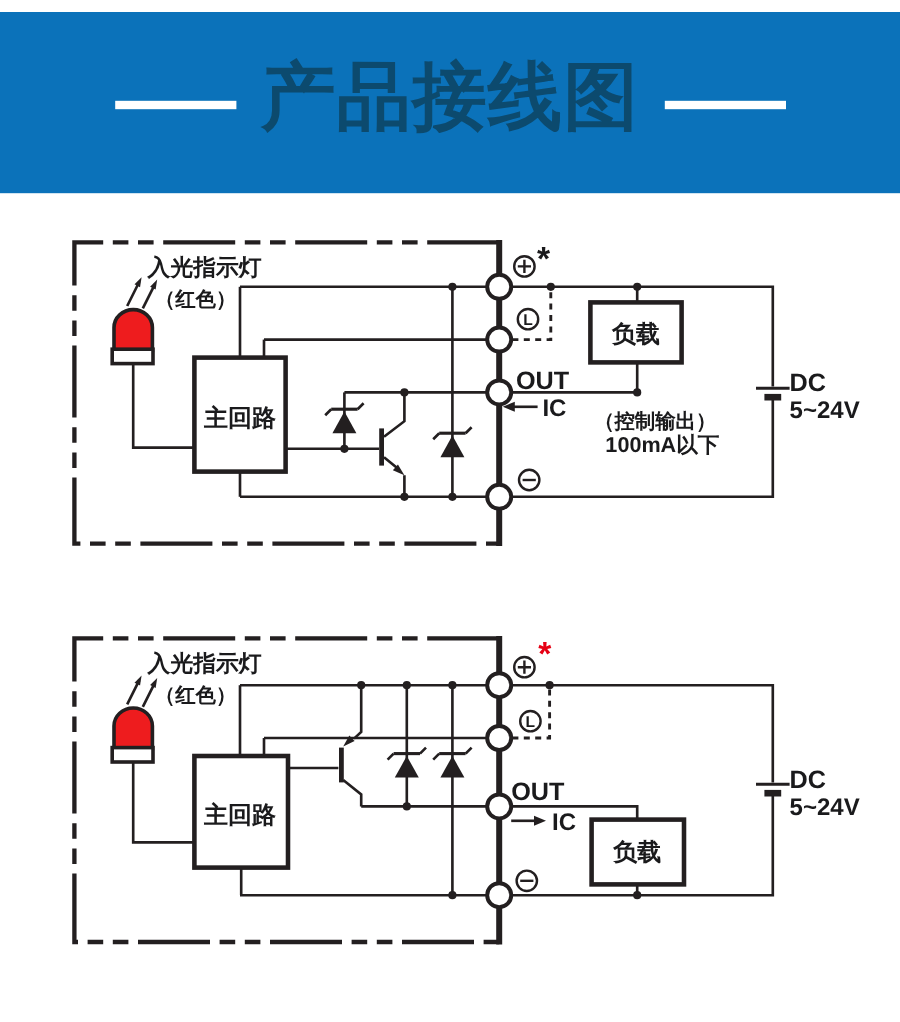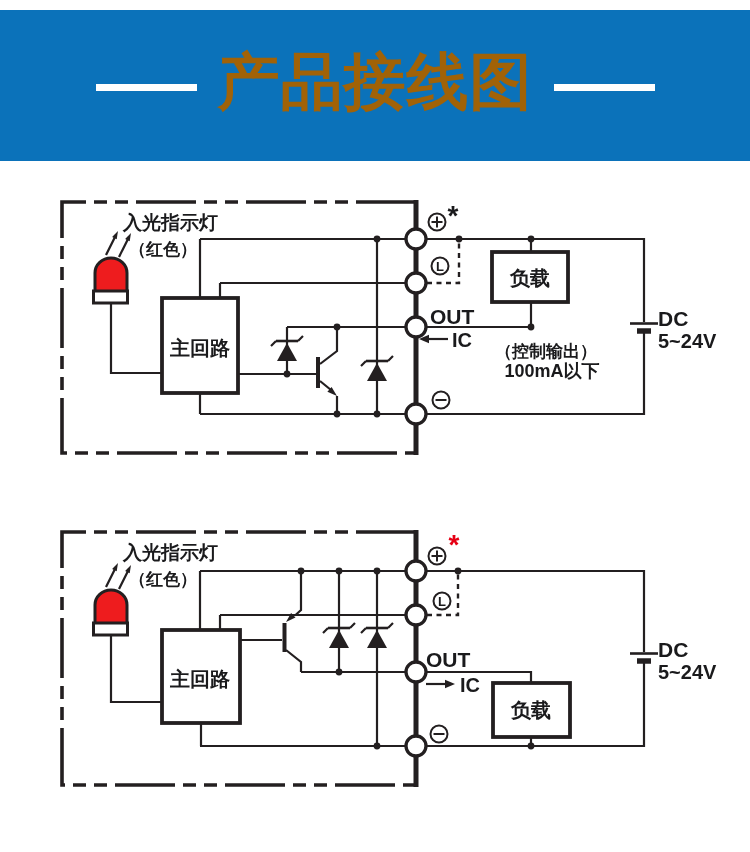--- a/index.html
+++ b/index.html
@@ -1,21 +1,21 @@
 <!DOCTYPE html>
 <html><head>
 <meta charset="utf-8">
 <style>
   html,body{margin:0;padding:0;background:#ffffff;}
   #page{position:relative;width:750px;height:852px;background:#ffffff;overflow:hidden;
         font-family:"Liberation Sans","DejaVu Sans",sans-serif;}
   
   .banner{position:absolute;left:0;top:10px;width:750px;height:151px;background:#0B72BA;}
   .page-title{position:absolute;left:0;top:50px;width:750px;margin:0;text-align:center;
-        font-size:62px;line-height:64px;font-weight:800;letter-spacing:1px;color:#a16207;}
+        font-size:62px;line-height:64px;font-weight:800;letter-spacing:1px;color:#0c4a6e;}
   .title-dash{position:absolute;top:84px;width:101px;height:7px;background:#ffffff;}
   .title-dash.left{left:96px;} .title-dash.right{left:554px;}
   
   svg{position:absolute;left:0;top:0;}
   .wire{stroke:#231F20;stroke-width:2.2;fill:none;}
   .strip{stroke:#231F20;stroke-width:5;fill:none;}
   .dashed-border{fill:none;stroke:#231F20;stroke-width:3.6;stroke-dasharray:60 8 13 8 13 8;}
   .dashlink{stroke:#231F20;stroke-width:2.4;stroke-dasharray:5 4.5;fill:none;}
   .box{fill:#ffffff;stroke:#231F20;stroke-width:3.8;}
   .term{fill:#ffffff;stroke:#231F20;stroke-width:3.3;}

